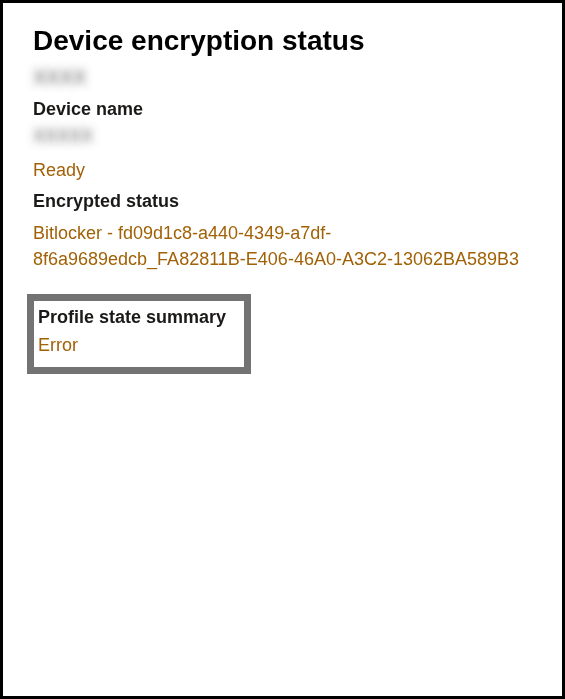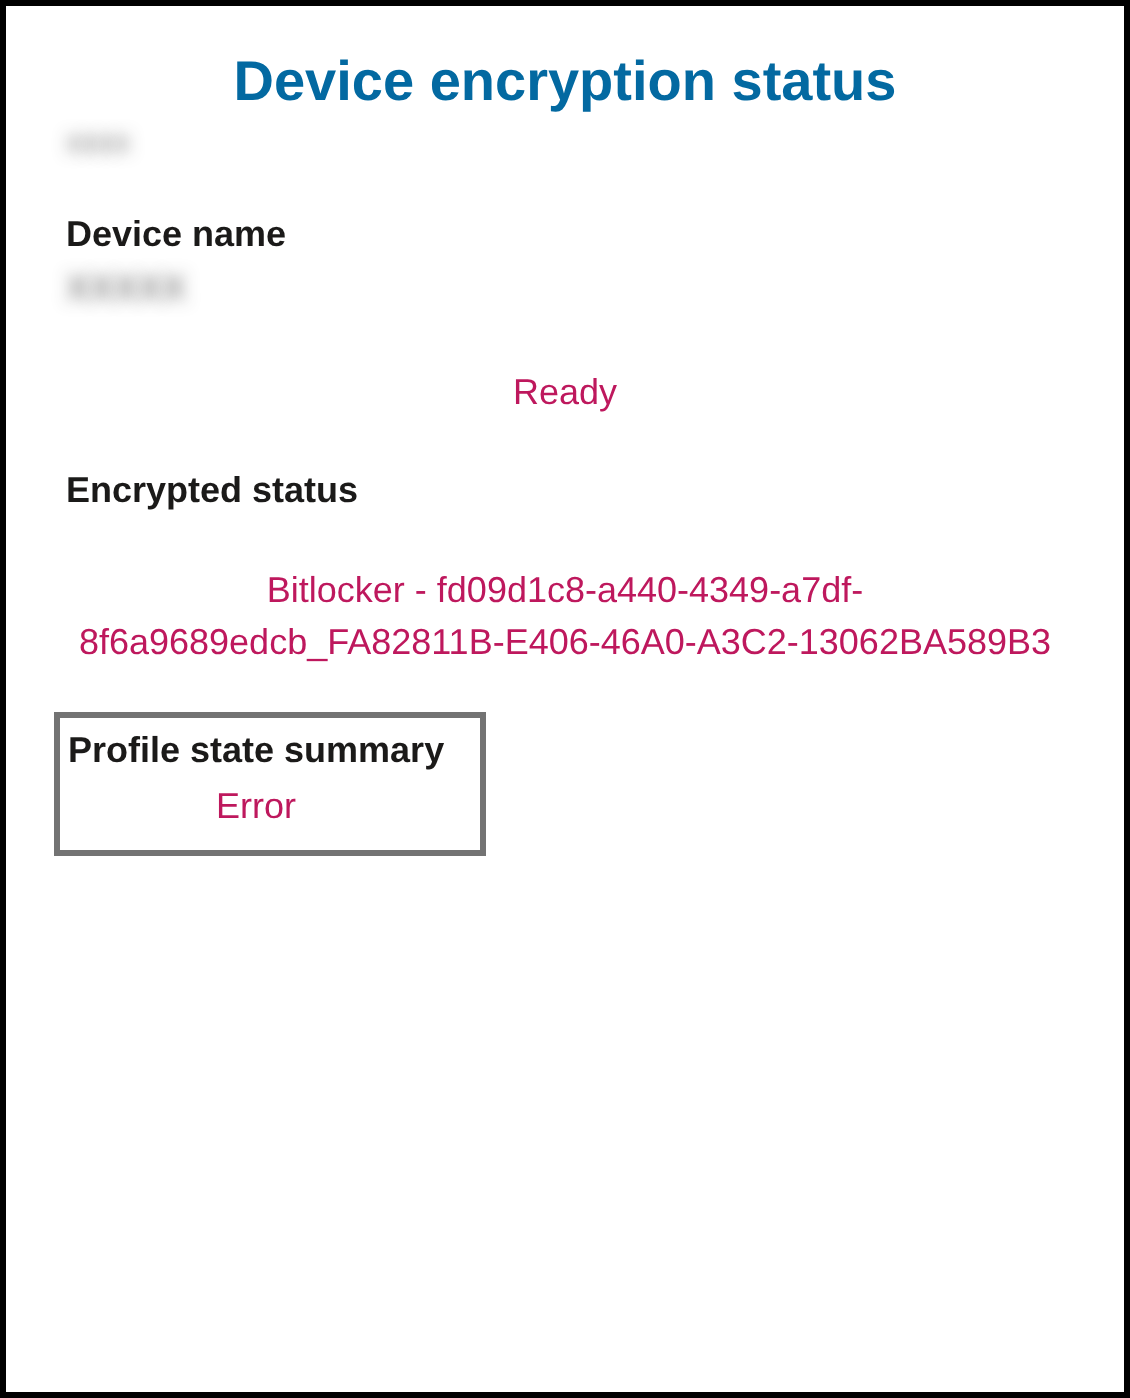--- a/index.html
+++ b/index.html
@@ -12,51 +12,49 @@
       background: #fff;
       color: #323130;
       width: 565px;
       height: 699px;
       border: 3px solid #000;
       padding: 22px 30px;
     }
     .page-title {
       font-size: 28px;
       font-weight: 600;
-      color: #0369a1;
+      color: #000000;
       margin-bottom: 6px;
-      text-align: center;
     }
     .blurred {
       display: inline-block;
       color: transparent;
       text-shadow: 0 0 8px rgba(50,50,50,0.8);
       user-select: none;
-      font-size: 12px;
+      font-size: 20px;
       line-height: 1.4;
     }
     .section {
-      margin-top: 26px;
+      margin-top: 8px;
     }
     .section-label {
       font-size: 18px;
       font-weight: 600;
       color: #1b1a19;
       margin-bottom: 4px;
     }
     .section-value {
       font-size: 18px;
       font-weight: 400;
-      color: #be185d;
+      color: #a16207;
       line-height: 1.45;
       word-break: break-word;
-      text-align: center;
     }
     .highlight-box {
-      border: 3px solid #737373;
+      border: 7px solid #737373;
       display: inline-block;
       padding: 6px 18px 8px 4px;
       margin-left: -6px;
       margin-top: 22px;
     }
     .highlight-box .section-label {
       margin-bottom: 4px;
     }
     .section.tight {
       margin-top: 14px;

